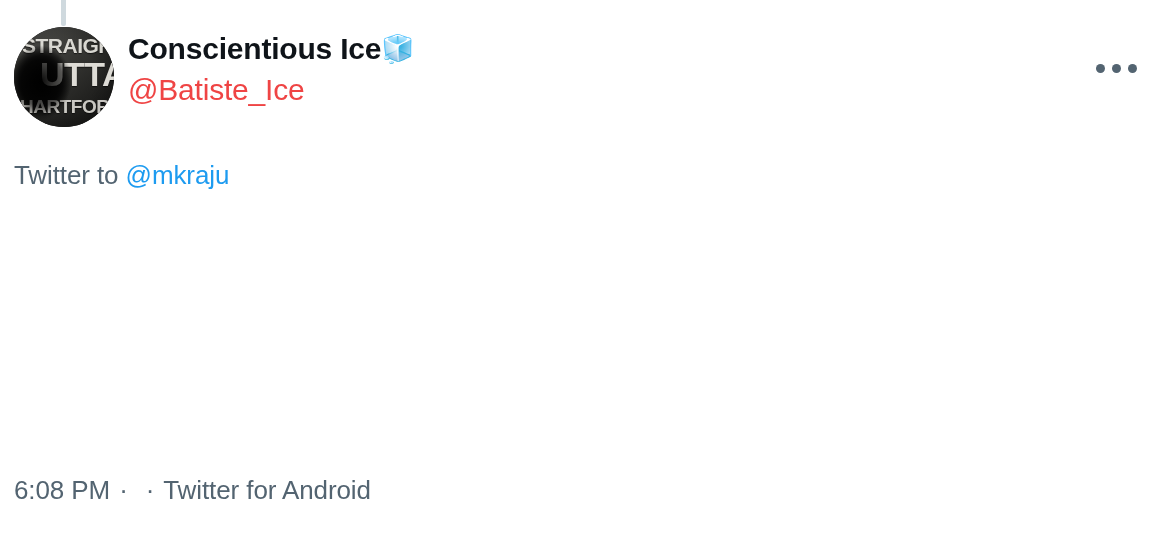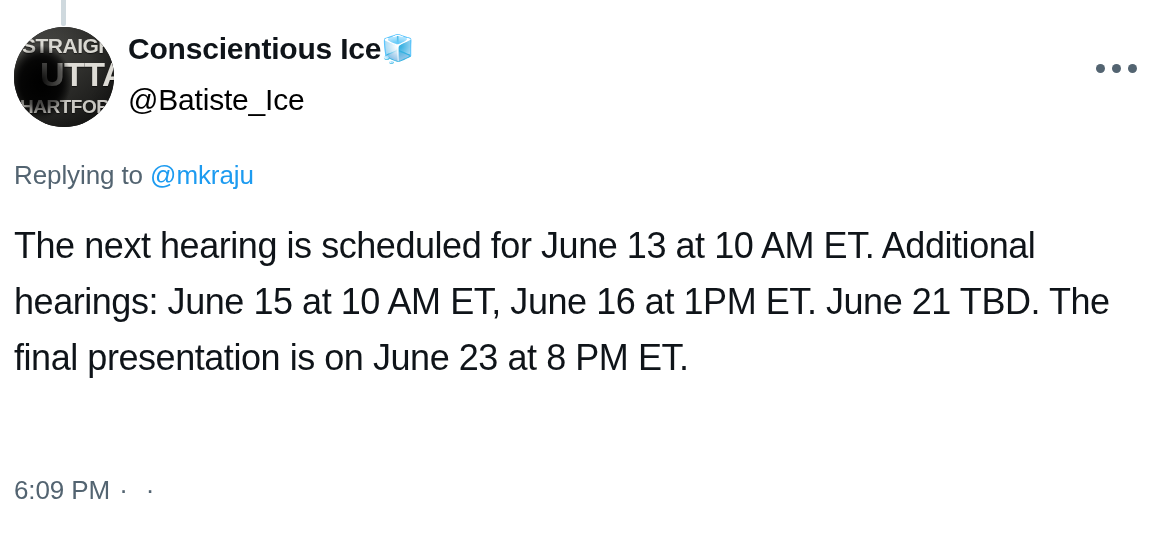--- a/index.html
+++ b/index.html
@@ -102,24 +102,24 @@
     line-height: 38px;
   }
   .ice-emoji {
     font-size: 27px;
     line-height: 1;
     display: inline-block;
   }
   .handle {
     font-size: 30px;
     font-weight: 400;
-    color: #000000;
+    color: #ef4444;
     letter-spacing: -0.2px;
     line-height: 40px;
-    margin-top: 12px;
+    margin-top: 2px;
   }
 
   .more-btn {
     position: absolute;
     right: 24px;
     top: 18px;
     width: 64px;
     height: 46px;
     display: flex;
     align-items: center;
@@ -214,24 +214,24 @@
 
     <div class="more-btn" title="More">
       <span></span>
       <span></span>
       <span></span>
     </div>
 
   </div>
 
   <div class="replying">
-    <span>Replying to </span><a href="#">@mkraju</a>
+    <span>Twitter to </span><a href="#">@mkraju</a>
   </div>
 
-  <div class="tweet-text">The next hearing is scheduled for June 13 at 10 AM ET. Additional hearings: June 15 at 10 AM ET, June 16 at 1PM ET. June 21 TBD. The final presentation is on June 23 at 8 PM ET.</div>
 
   <div class="meta">
-    <span>6:09 PM</span>
+    <span>6:08 PM</span>
     <span class="sep">·</span>
     <span class="sep">·</span>
+    <span class="src">Twitter for Android</span>
   </div>
 
 </div>
 
 </body></html>

